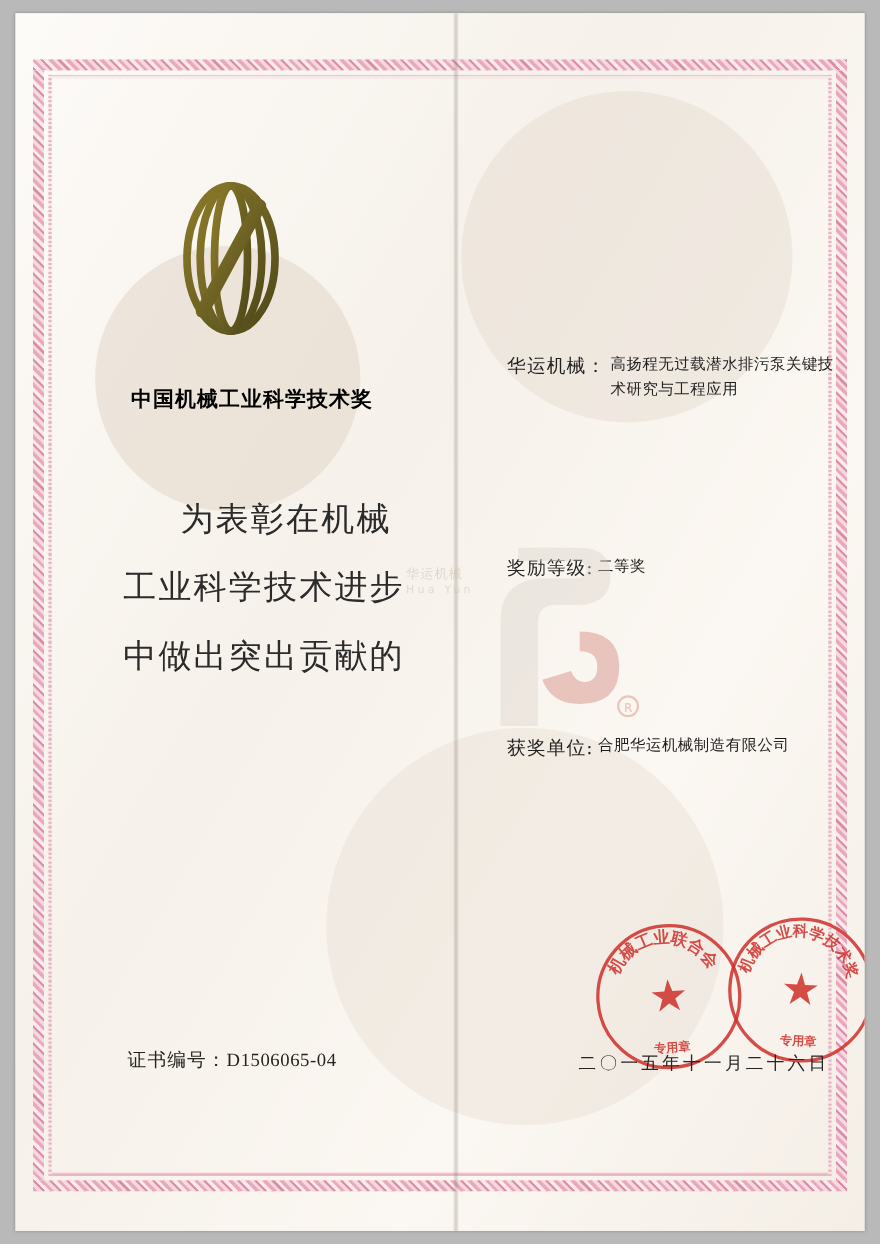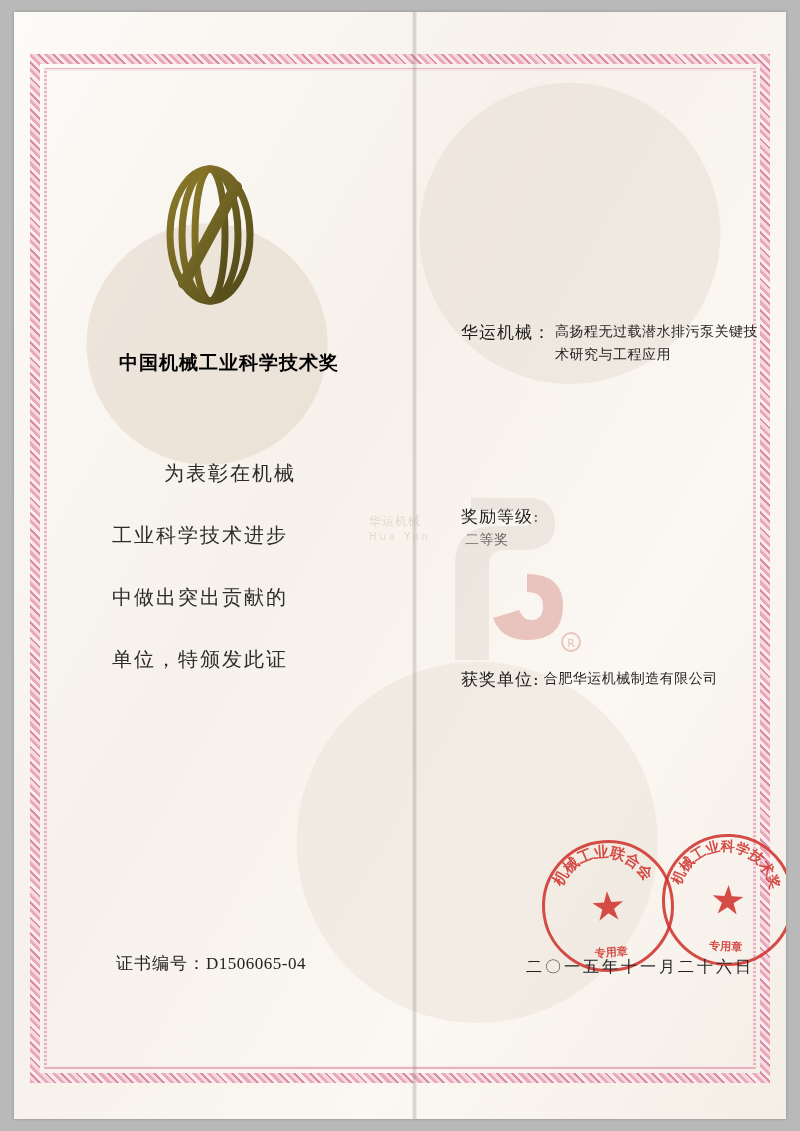--- a/index.html
+++ b/index.html
@@ -105,21 +105,21 @@
     color: #000000;
     letter-spacing: 1px;
   }
 
   .citation {
     position: absolute;
     left: 58px;
     top: 370px;
     width: 260px;
     font-family: "DejaVu Serif", serif;
-    font-size: 20px;
+    font-size: 30px;
     line-height: 62px;
     color: #2b2b2b;
     letter-spacing: 2px;
   }
   .citation .indent { padding-left: 52px; }
 
   .cert-no {
     position: absolute;
     left: 62px;
     top: 880px;
@@ -158,21 +158,21 @@
   }
   .field .value {
     font-size: 14px;
     line-height: 23px;
     letter-spacing: 0.5px;
     padding-left: 4px;
   }
 
   .field-project { left: 27px; top: 248px; width: 310px; }
   .field-project .value { width: 228px; }
-  .field-level   { left: 27px; top: 432px; flex-direction: column; }
+  .field-level   { left: 27px; top: 432px; }
   .field-unit    { left: 27px; top: 595px; }
 
   
   .watermark {
     position: absolute;
     left: 355px;
     top: 478px;
     width: 230px;
     height: 190px;
     pointer-events: none;
@@ -277,21 +277,20 @@
         <path d="M30 126 L82 30" stroke="url(#gold)" stroke-width="12" stroke-linecap="round" fill="none"></path>
       </svg>
     </div>
 
     <div class="org-name">中国机械工业科学技术奖</div>
 
     <div class="citation">
       <div class="indent">为表彰在机械</div>
       <div>工业科学技术进步</div>
       <div>中做出突出贡献的</div>
-      <div>单位，特颁发此证</div>
     </div>
 
     <div class="cert-no">
       <span>证书编号：</span><span class="value">D1506065-04</span>
     </div>
   </div>
 
   <div class="right-panel">
 
     <div class="field field-project">

